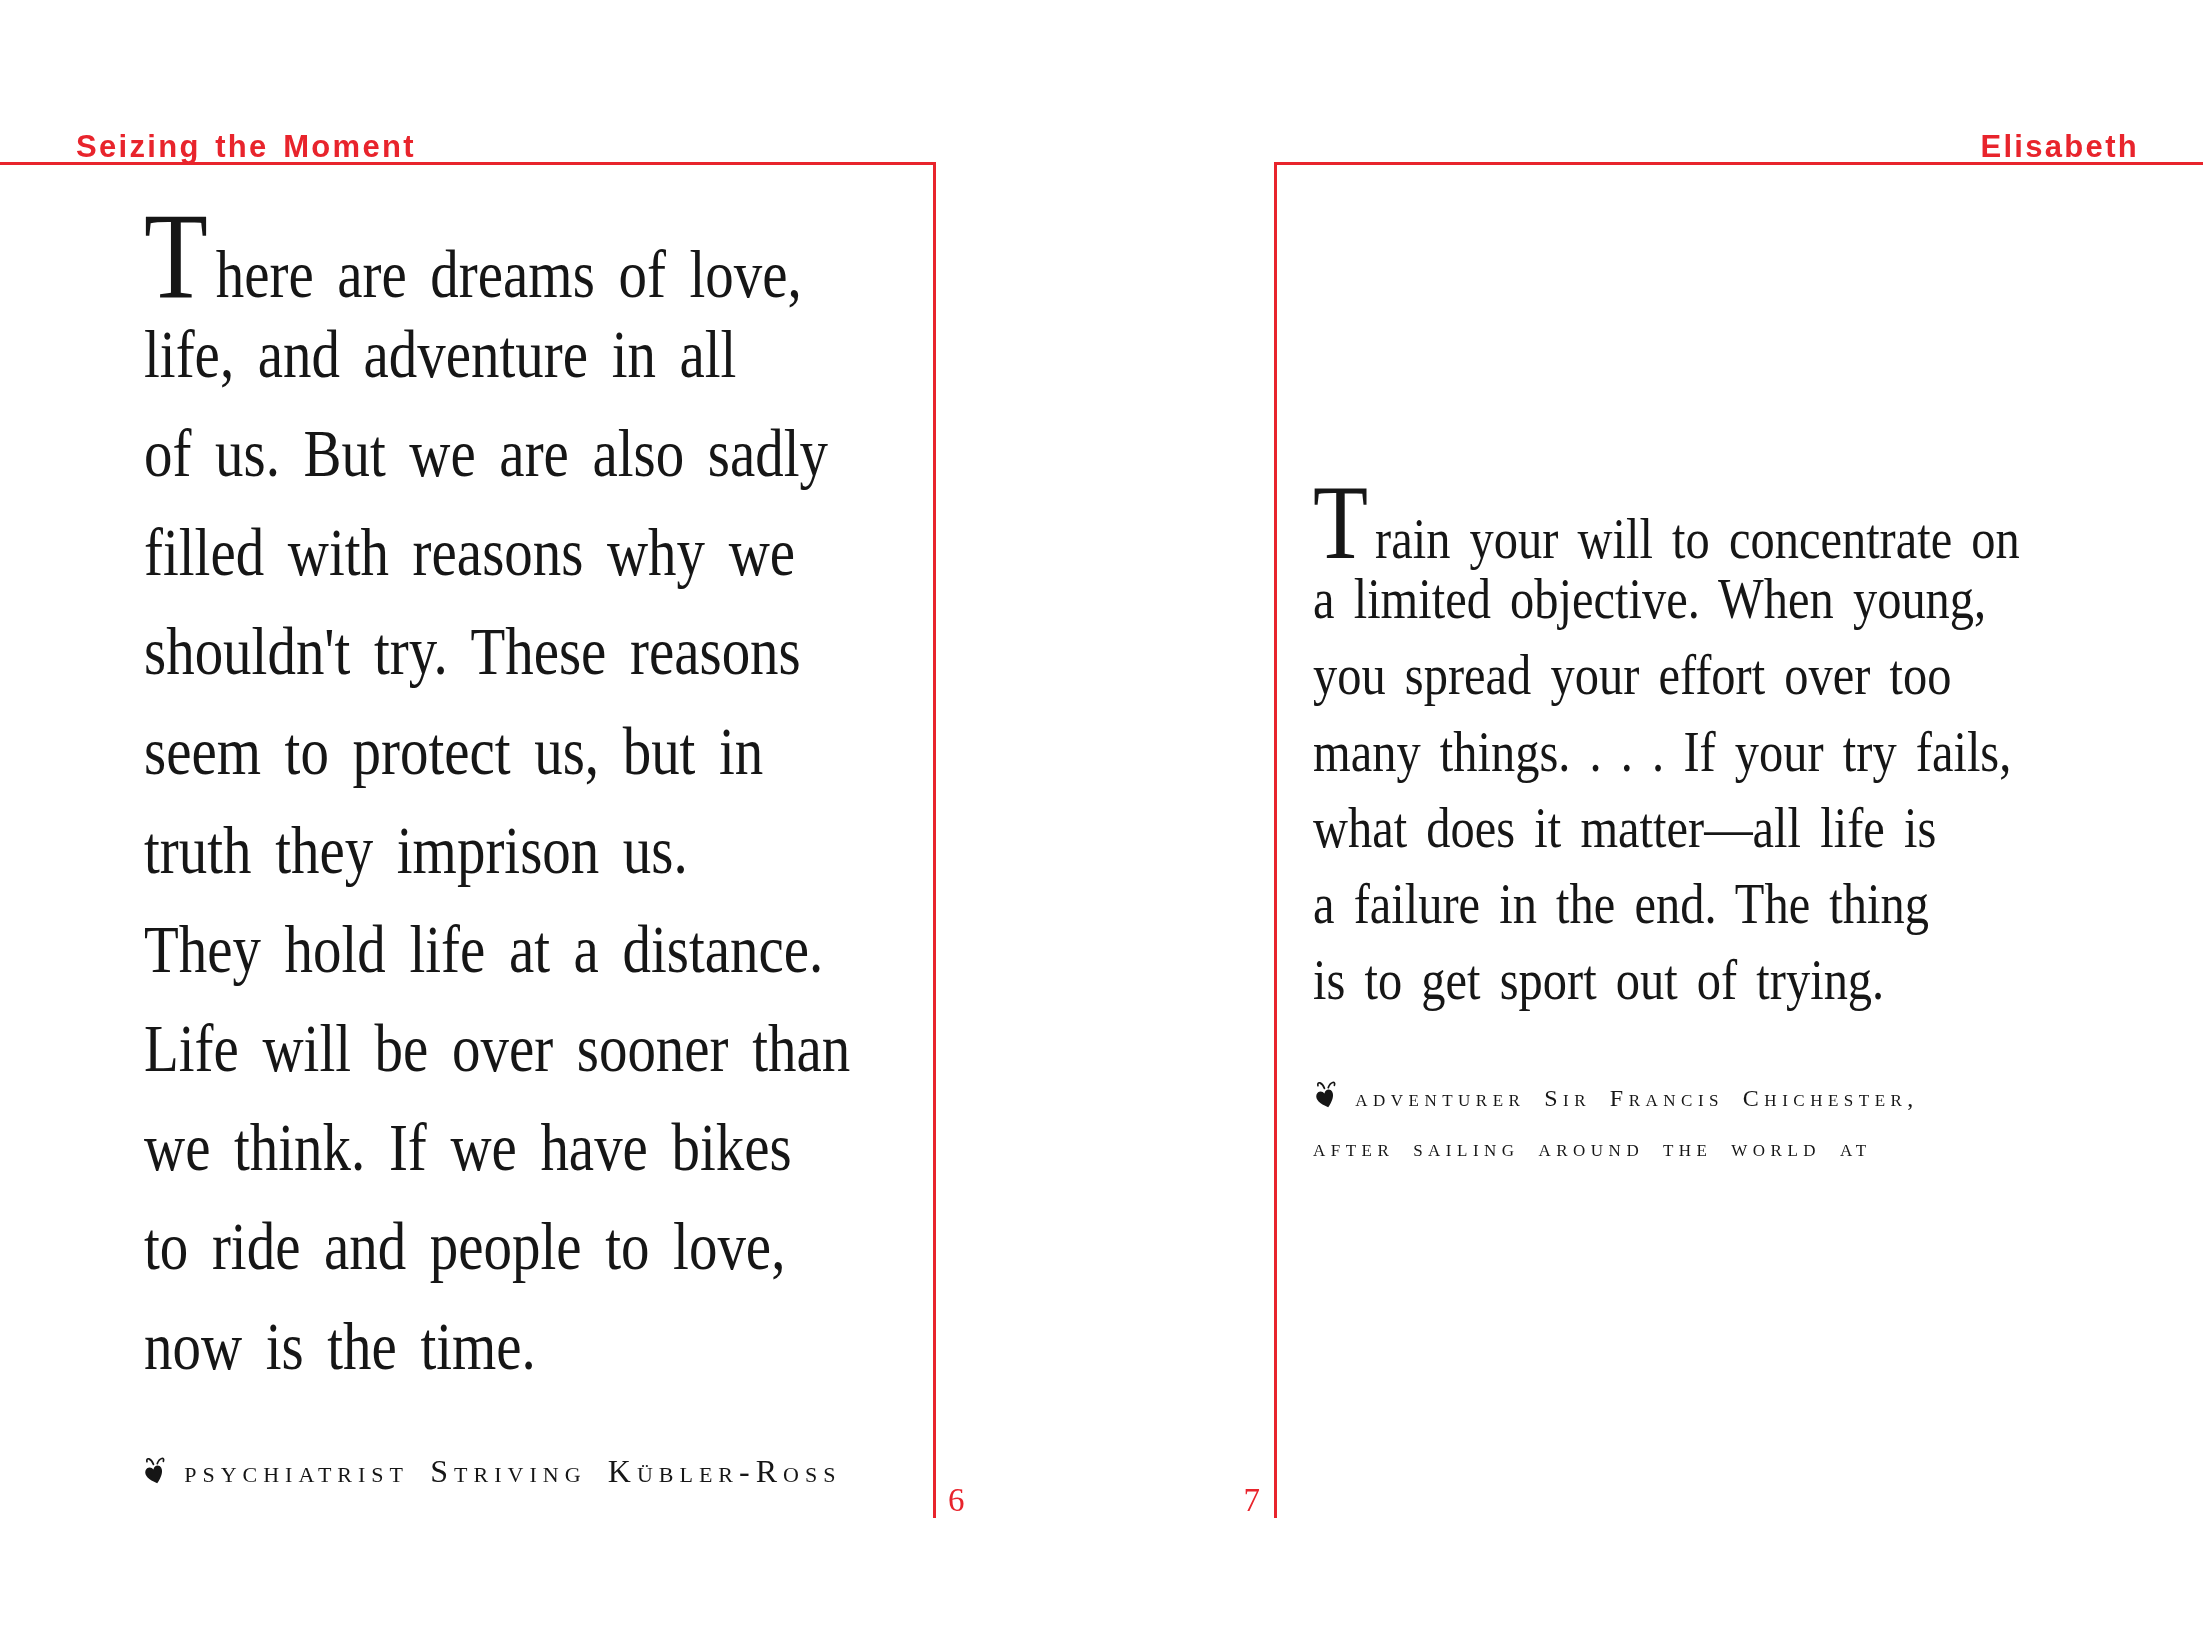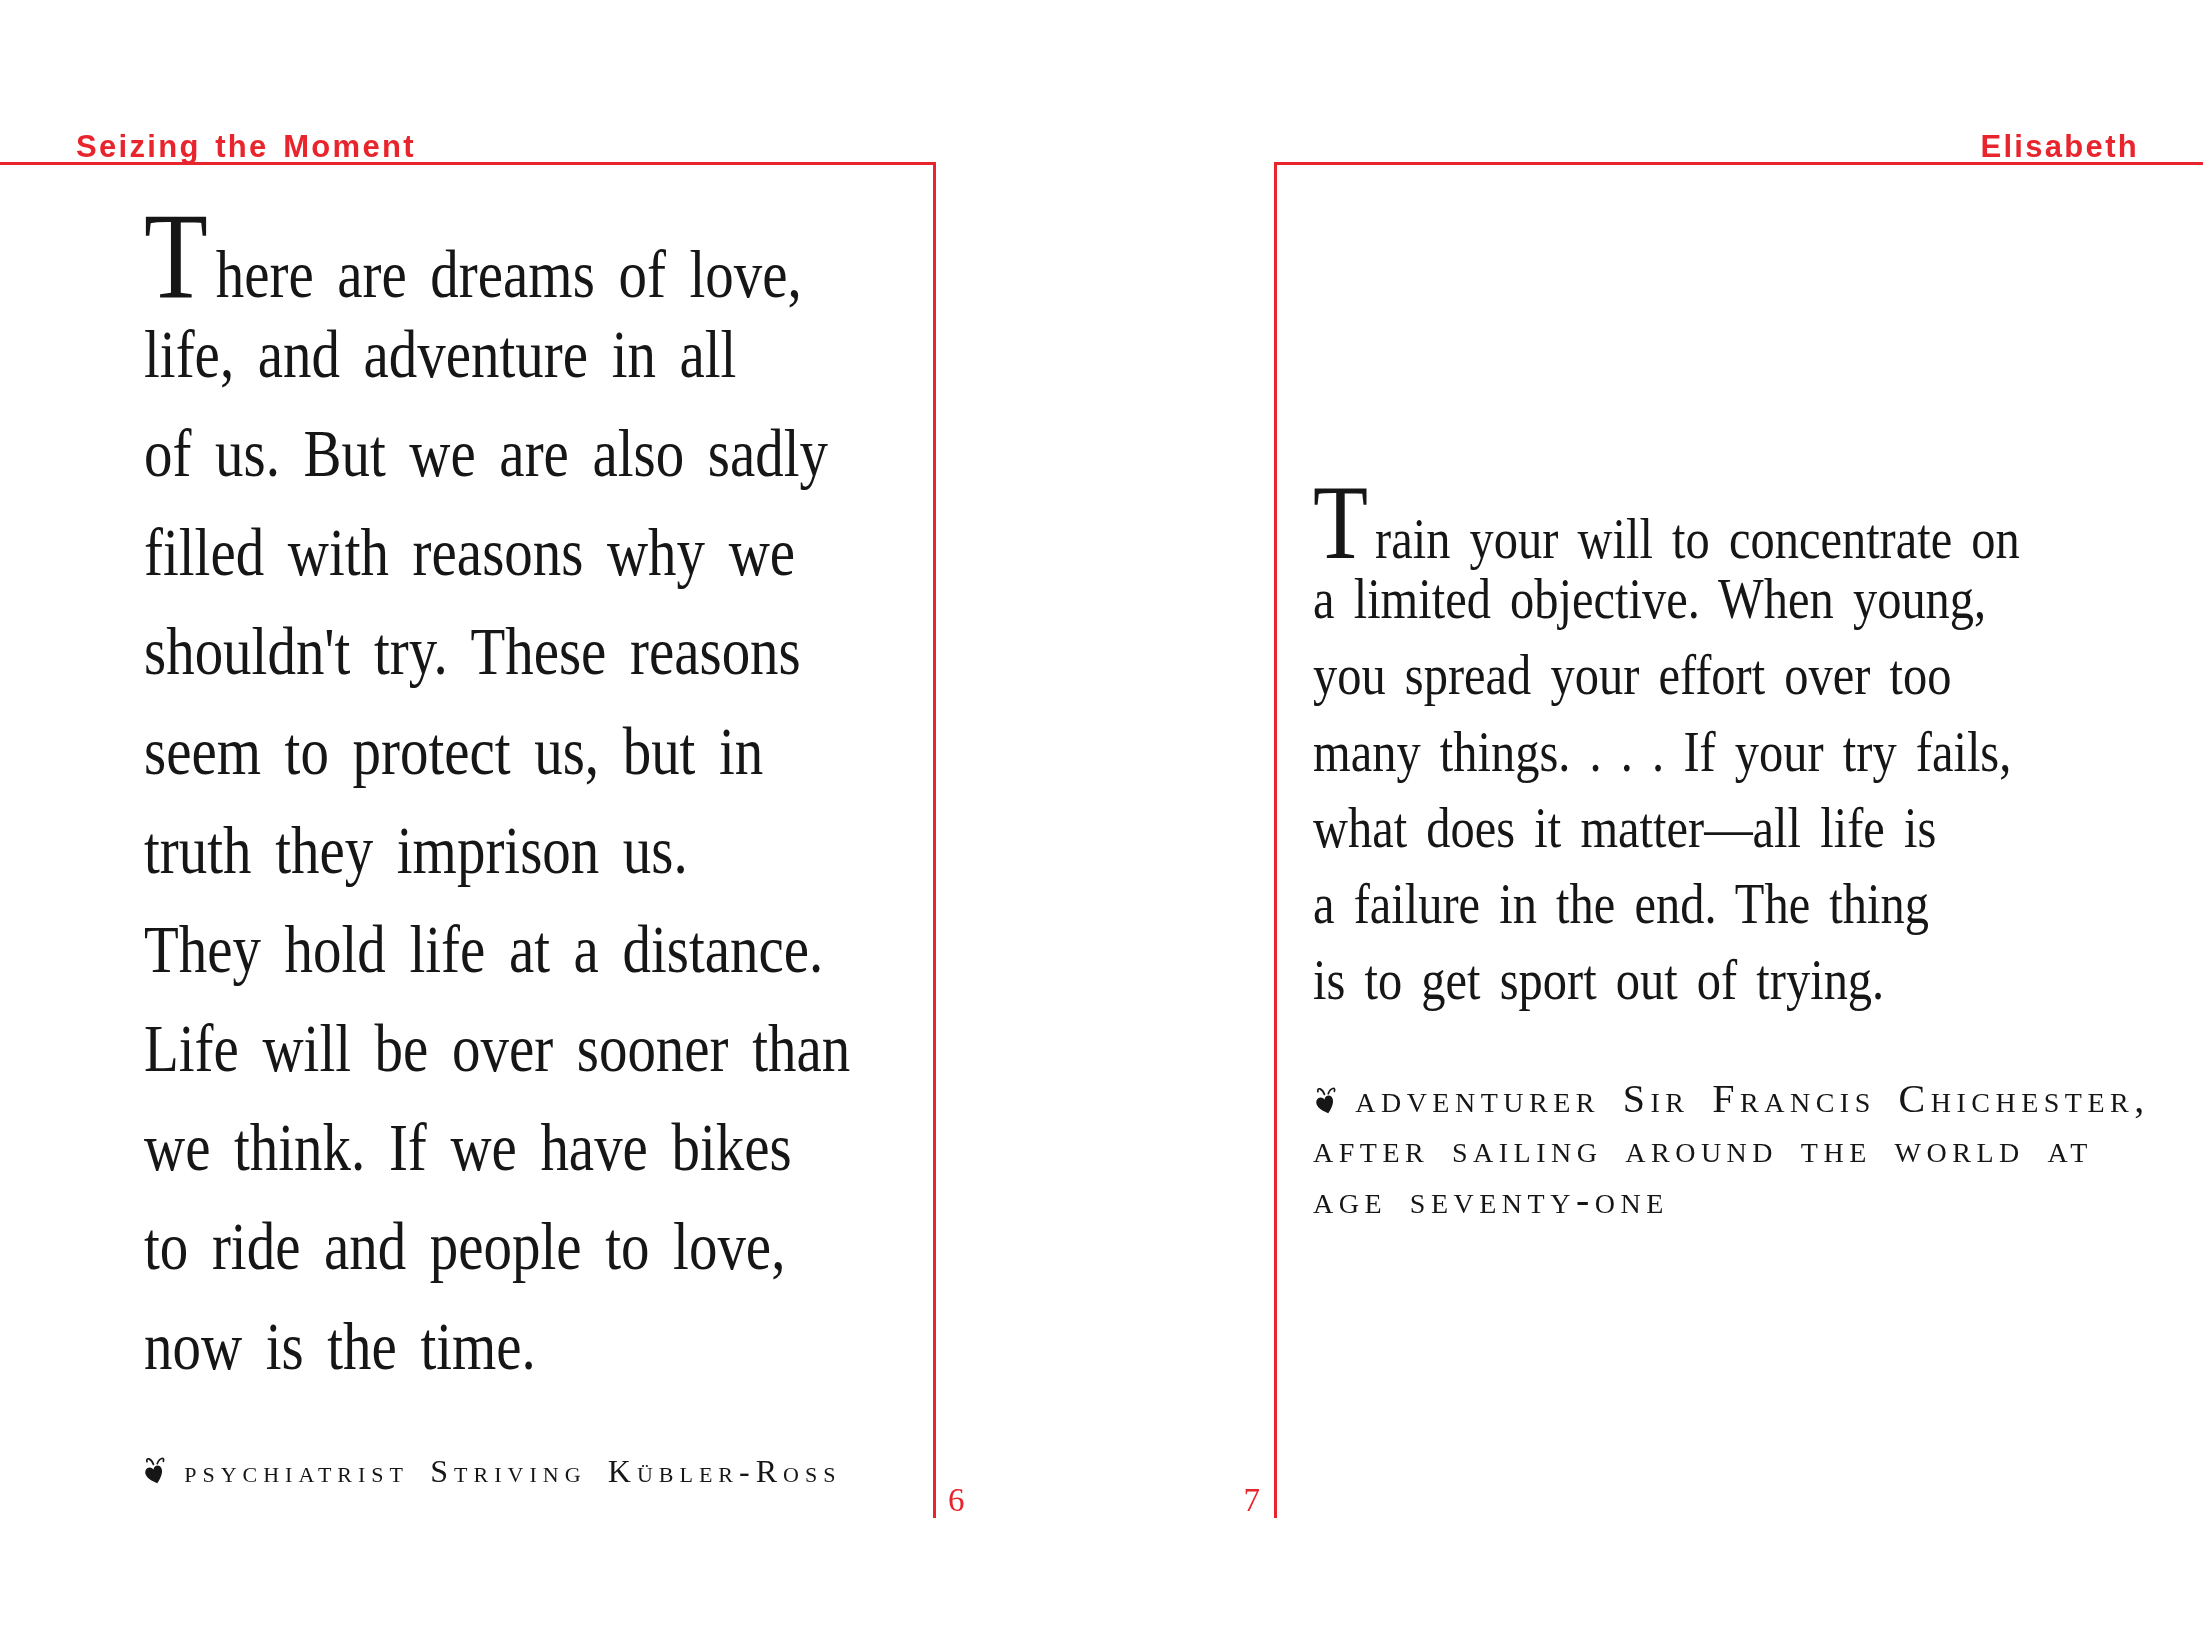--- a/index.html
+++ b/index.html
@@ -69,21 +69,21 @@
     font-variant:small-caps;
     white-space:nowrap;
     color:var(--ink);
   }
   #left-attr{
     left:142px;top:1453px;height:37px;line-height:37px;
     font-size:32px;letter-spacing:6px;word-spacing:7.3px;
   }
   .rattr{
     left:1313px;height:51px;line-height:51px;
-    font-size:40px;letter-spacing:5.5px;word-spacing:7.3px;
+    font-size:24px;letter-spacing:5.5px;word-spacing:7.3px;
   }
   #right-attr-1{top:1073px;}
   #right-attr-2{top:1123px;text-align:right;}
   #right-attr-3{top:1174px;}
   
   .fleuron{
     display:inline-block;
     width:27.5px;height:35px;
     vertical-align:-6.4px;
     margin-right:14.7px;
@@ -144,18 +144,17 @@
   <div class="rl" style="top:942px">is to get sport out of trying.</div>
 
   <div class="attr rattr" id="right-attr-1">
     <svg class="fleuron" viewBox="0 0 36 42">
       <path d="M17 38 C7 31 3 24 6 18.5 C8.5 14 15 14.5 16.5 19.5 C19 14 25.5 14.5 27 19.5 C28.5 25 24 32 17 38 Z" fill="#161616" transform="rotate(-14 17 26)"></path>
       <path d="M15 13 C12 5 5 3 6.5 9.5" fill="none" stroke="#161616" stroke-width="2.2" stroke-linecap="round"></path>
       <path d="M20 12 C23 4 30 3 28 9" fill="none" stroke="#161616" stroke-width="2.2" stroke-linecap="round"></path>
     </svg><span>adventurer Sir Francis Chichester,</span>
   </div>
   <div class="attr rattr" id="right-attr-2">after sailing around the world at</div>
-  <div class="attr rattr" id="right-attr-3">age seventy-one</div>
 
   <div class="pageno" id="folio-right">7</div>
 
 </div>
 
 
 </body></html>

